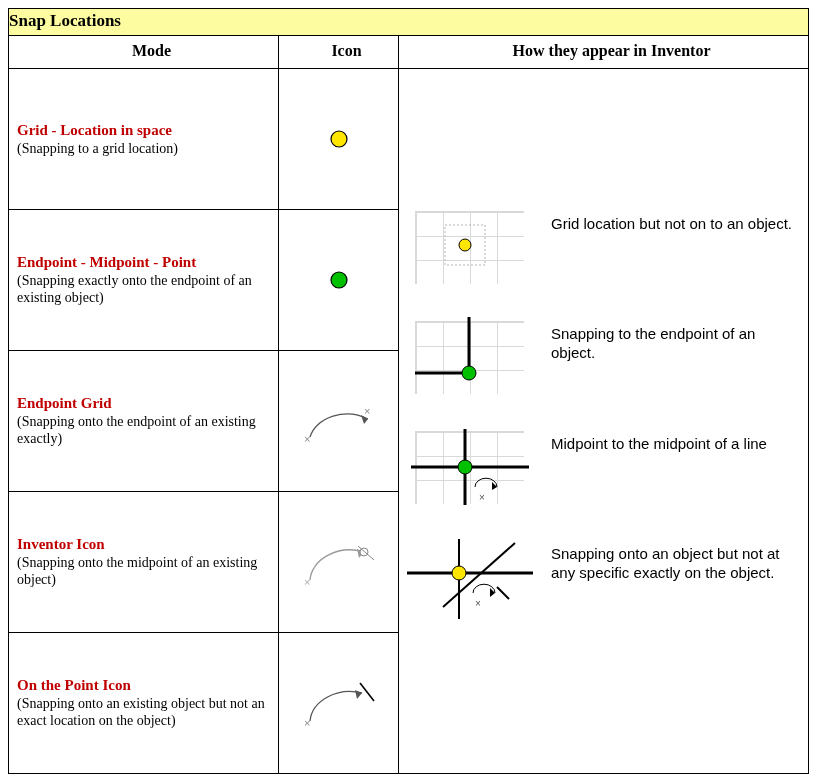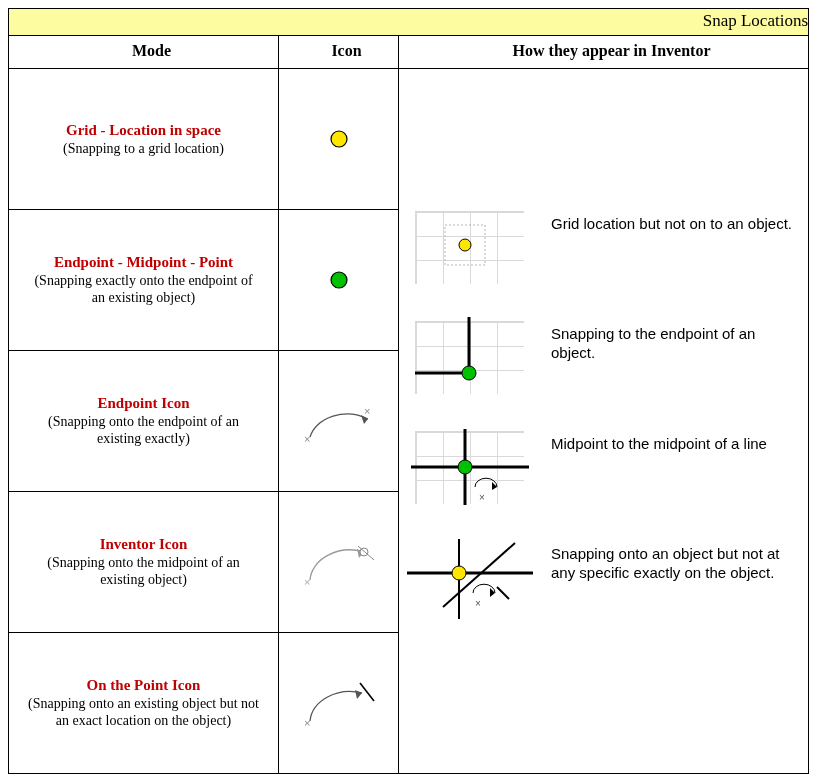--- a/index.html
+++ b/index.html
@@ -14,35 +14,35 @@
     border-collapse: collapse;
     width: 800px;
     table-layout: fixed;
   }
   table.main td, table.main th {
     border: 1px solid #000;
     vertical-align: middle;
   }
   .title-cell {
     background: #fdfca0;
-    text-align: right;
-    font-weight: normal;
+    text-align: left;
+    font-weight: bold;
     font-size: 17px;
     padding: 2px 0 4px 0;
   }
   .head-cell {
     text-align: center;
     font-weight: bold;
     font-size: 16px;
     padding: 6px 0 8px 16px;
     background: #fff;
   }
   .mode-cell {
-    text-align: center;
-    padding: 10px 19px;
+    text-align: left;
+    padding: 10px 8px;
     line-height: 1.25;
     height: 120px;
   }
   .mode-title {
     color: #c00000;
     font-weight: bold;
     font-size: 15px;
   }
   .mode-sub {
     color: #000000;
@@ -190,21 +190,21 @@
     </td>
     <td class="icon-cell">
       <svg class="icon-svg" width="22" height="22">
         <circle cx="11" cy="11" r="8" fill="#00c000" stroke="#000" stroke-width="1.2"></circle>
       </svg>
     </td>
   </tr>
 
   <tr>
     <td class="mode-cell">
-      <div class="mode-title"> Endpoint  Icon</div>
+      <div class="mode-title"> Endpoint  Grid</div>
       <div class="mode-sub">(Snapping onto the endpoint of an existing exactly)</div>
     </td>
     <td class="icon-cell">
       <svg class="icon-svg" width="90" height="60">
         <path d="M16 46 A 38 30 0 0 1 74 28" fill="none" stroke="#555" stroke-width="1.3"></path>
         <polygon points="74,28 67,24 70,33" fill="#555"></polygon>
         <text x="10" y="52" font-size="11" fill="#888" font-family="Arial">×</text>
         <text x="70" y="24" font-size="11" fill="#888" font-family="Arial">×</text>
       </svg>
     </td>

